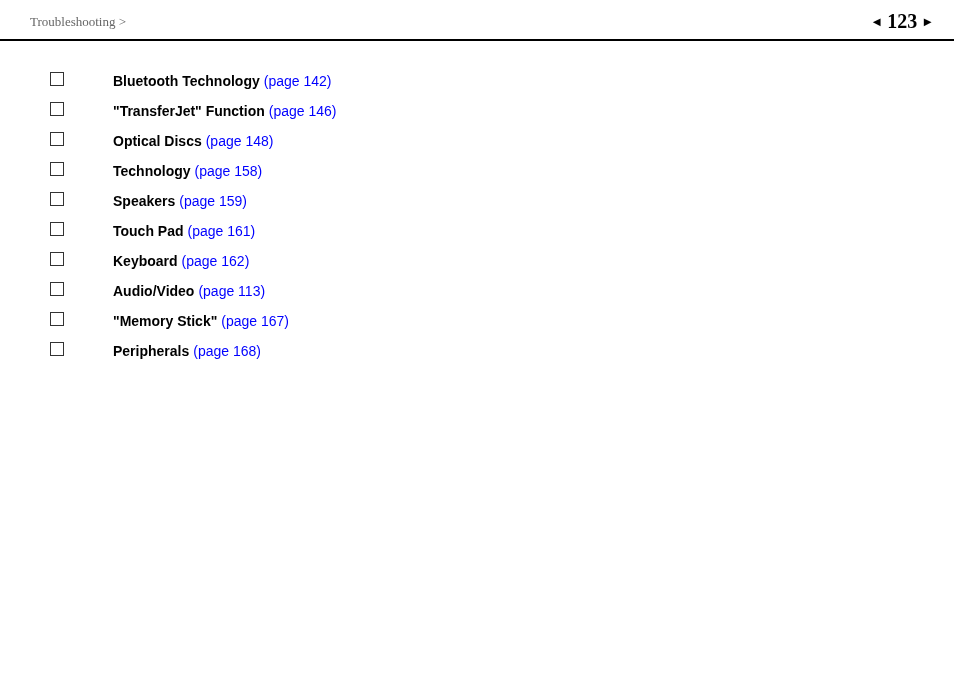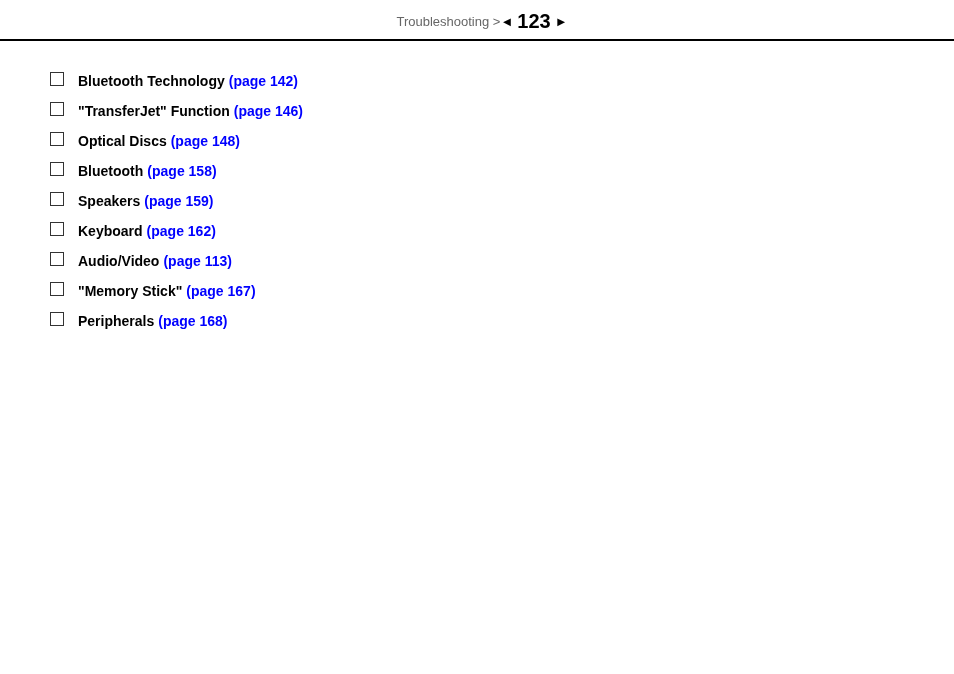--- a/index.html
+++ b/index.html
@@ -13,24 +13,25 @@
       height: 674px;
       background: #ffffff;
       font-family: Arial, sans-serif;
       font-size: 14px;
       color: #000000;
       overflow: hidden;
     }
 
     .header {
       display: flex;
-      justify-content: center;
+      justify-content: space-between;
       align-items: center;
       padding: 10px 20px 6px 30px;
       border-bottom: 2px solid #000000;
+      font-family: Liberation Serif, serif;
     }
 
     .breadcrumb {
       font-size: 13px;
       color: #666666;
     }
 
     .page-number-area {
       display: flex;
       align-items: center;
@@ -76,25 +77,26 @@
       display: inline-block;
       margin-right: 14px;
       flex-shrink: 0;
       margin-top: 1px;
     }
 
     .item-label {
       font-weight: bold;
       color: #000000;
       margin-right: 4px;
+      margin-left: 35px;
     }
 
     .item-link {
       color: #0000ff;
-      font-weight: bold;
+      font-weight: normal;
       text-decoration: none;
     }
   </style>
 </head>
 <body>
 
 <div class="header">
   <span class="breadcrumb">Troubleshooting &gt;</span>
   <div class="page-number-area">
     <span class="arrow-left">◄</span>
@@ -115,27 +117,32 @@
         <span class="item-label">"TransferJet" Function</span> 
         <a class="item-link" href="#">(page 146)</a>
       </li>
       <li class="toc-item">
         <span class="checkbox-icon"></span>
         <span class="item-label">Optical Discs</span> 
         <a class="item-link" href="#">(page 148)</a>
       </li>
       <li class="toc-item">
         <span class="checkbox-icon"></span>
-        <span class="item-label">Bluetooth</span> 
+        <span class="item-label">Technology</span> 
         <a class="item-link" href="#">(page 158)</a>
       </li>
       <li class="toc-item">
         <span class="checkbox-icon"></span>
         <span class="item-label">Speakers</span> 
         <a class="item-link" href="#">(page 159)</a>
+      </li>
+      <li class="toc-item">
+        <span class="checkbox-icon"></span>
+        <span class="item-label">Touch Pad</span> 
+        <a class="item-link" href="#">(page 161)</a>
       </li>
       <li class="toc-item">
         <span class="checkbox-icon"></span>
         <span class="item-label">Keyboard</span> 
         <a class="item-link" href="#">(page 162)</a>
       </li>
       <li class="toc-item">
         <span class="checkbox-icon"></span>
         <span class="item-label">Audio/Video</span> 
         <a class="item-link" href="#">(page 113)</a>

